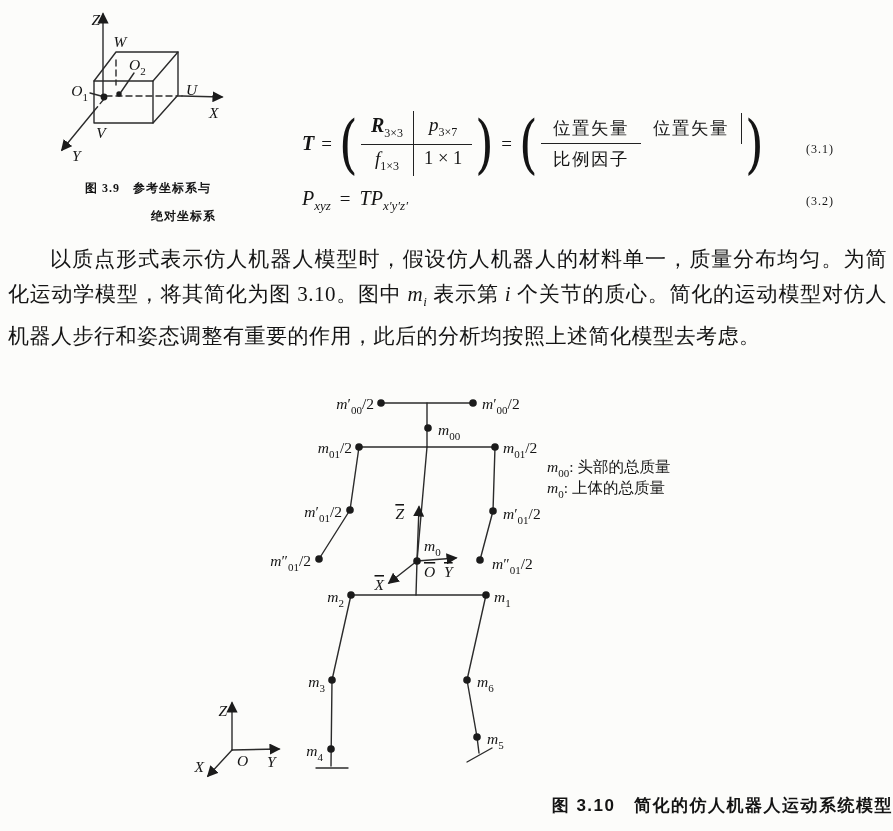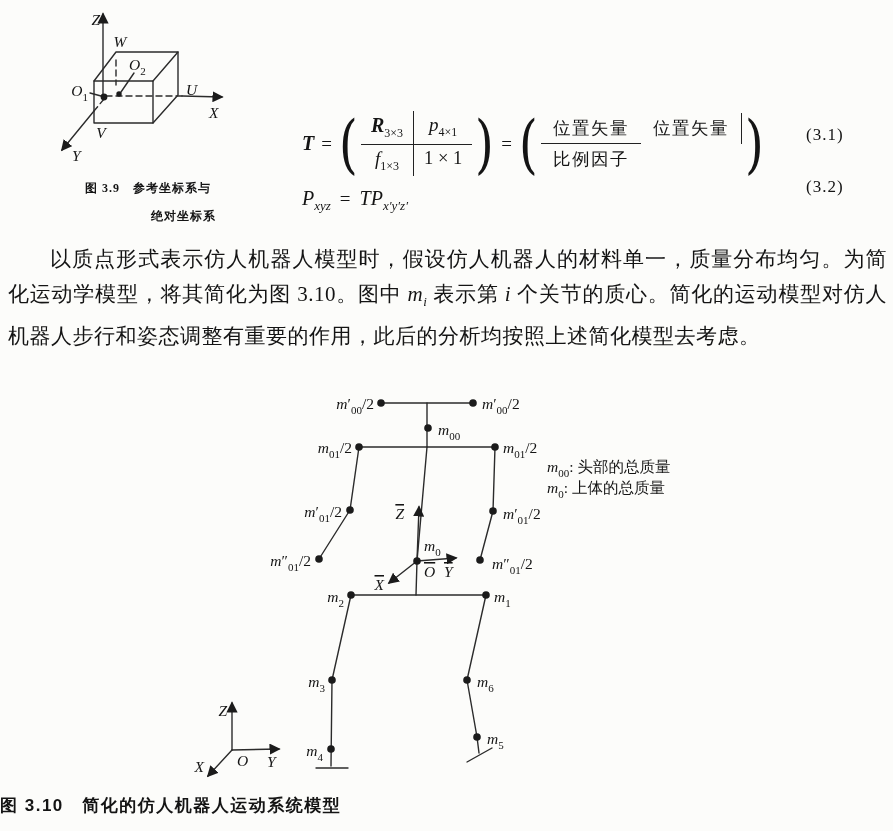--- a/index.html
+++ b/index.html
@@ -16,21 +16,21 @@
 
   
   .fig39-cap{position:absolute;font-family:Liberation Serif, serif;
     font-weight:bold;font-size:12px;letter-spacing:1px;white-space:nowrap;margin-left:33px;}
   #fig39cap1{left:52px;top:180px;}
   #fig39cap2{left:118px;top:208px;}
 
   
   .eq1{position:absolute;left:302px;top:111px;display:flex;align-items:center;gap:3px;}
   .eq2{position:absolute;left:302px;top:187px;font-size:20px;font-style:italic;}
-  .eqnum{position:absolute;left:806px;font-size:17px;letter-spacing:1px;white-space:nowrap;}
+  .eqnum{position:absolute;left:806px;font-size:12px;letter-spacing:1px;white-space:nowrap;margin-top:17px;}
   #eqnum1{top:125px;} #eqnum2{top:177px;}
   .bi{font-weight:bold;font-style:italic;font-size:20px;}
   .it{font-style:italic;font-size:19px;}
   .op{font-size:19px;margin:0 4px;}
   .paren{font-size:64px;line-height:0;font-weight:400;font-family:"DejaVu Serif",serif;
     transform:scaleX(.75);display:inline-block;margin:0 -3px;}
   .mat{display:grid;grid-template-columns:auto auto;}
   .mcell{padding:3px 10px;text-align:center;white-space:nowrap;font-size:18.5px;}
   .m-top{border-bottom:1.6px solid #222;}
   .m-left{border-right:1.6px solid #222;}
@@ -41,21 +41,21 @@
   
   .body-text{
     position:absolute;left:8px;top:242px;width:879px;margin:0;
     font-size:21px;line-height:35px;text-align:justify;text-indent:2em;
     letter-spacing:.5px;
   }
   .vi{font-style:italic;}
   .body-text sub{font-size:13px;font-style:italic;}
 
   
-  .fig310-cap{position:absolute;left:0;top:794px;width:893px;text-align:left;
+  .fig310-cap{position:absolute;left:0;top:794px;width:893px;text-align:right;
     font-family:"Liberation Sans","DejaVu Sans",sans-serif;font-weight:bold;
     font-size:17px;letter-spacing:1.5px;}
 </style>
 </head>
 <body>
 
 <div class="page">
 
   <svg style="left:0;top:0;width:260px;height:175px" viewBox="0 0 260 175">
     <defs>
@@ -96,21 +96,21 @@
 
   <div class="fig39-cap" id="fig39cap1">图 3.9　参考坐标系与</div>
   <div class="fig39-cap" id="fig39cap2">绝对坐标系</div>
 
   <div class="eq1">
     <span class="bi">T</span>
     <span class="op">=</span>
     <span class="paren">(</span>
     <div class="mat">
       <div class="mcell m-top m-left"><span class="bi">R</span><sub>3×3</sub></div>
-      <div class="mcell m-top"><span class="it">p</span><sub>4×1</sub></div>
+      <div class="mcell m-top"><span class="it">p</span><sub>3×7</sub></div>
       <div class="mcell m-left"><span class="it">f</span><sub>1×3</sub></div>
       <div class="mcell">1 × 1</div>
     </div>
     <span class="paren">)</span>
     <span class="op">=</span>
     <span class="paren">(</span>
     <div class="mat mcn">
       <div class="mcell m-top">位置矢量</div>
       <div class="mcell m-left">位置矢量</div>
       <div class="mcell">比例因子</div>

